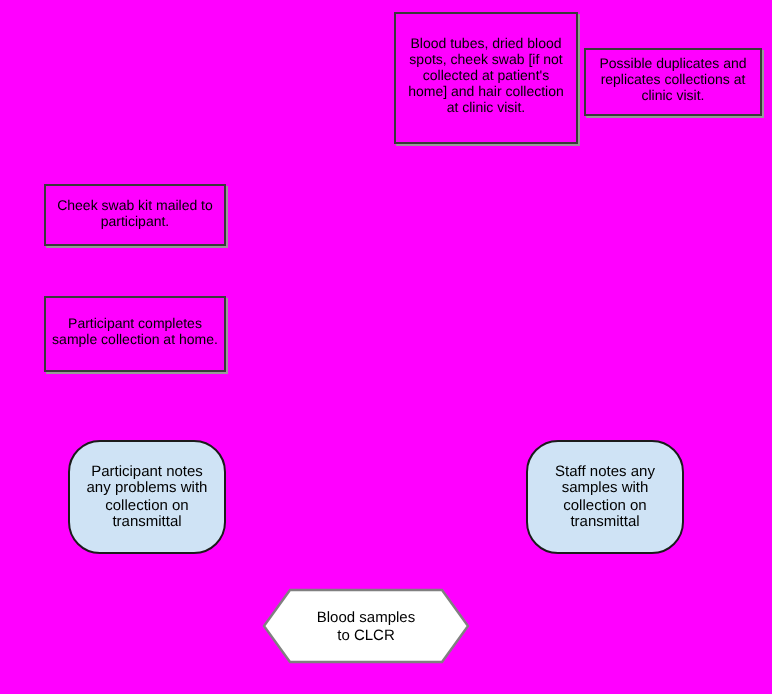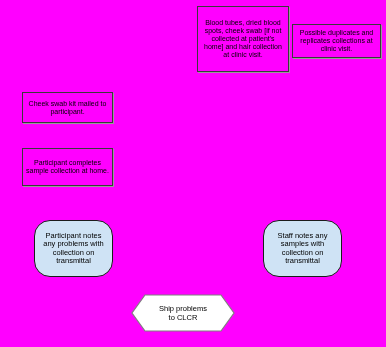--- a/index.html
+++ b/index.html
@@ -114,17 +114,17 @@
   </div>
 
   <div class="node round" id="node-staff-notes">
     <span class="txt">Staff notes any samples with collection on transmittal</span>
   </div>
 
   <div class="hexwrap" id="node-ship">
     <svg width="104" height="38" viewBox="0 0 104 38">
       <polygon points="14,1 90,1 103,19 90,37 14,37 1,19" fill="#FFFFFF" stroke="#808080" stroke-width="1.2"></polygon>
     </svg>
-    <div class="hexlabel">Ship problems
+    <div class="hexlabel">Blood samples
 to CLCR</div>
   </div>
 
 </div>
 
 </body></html>

